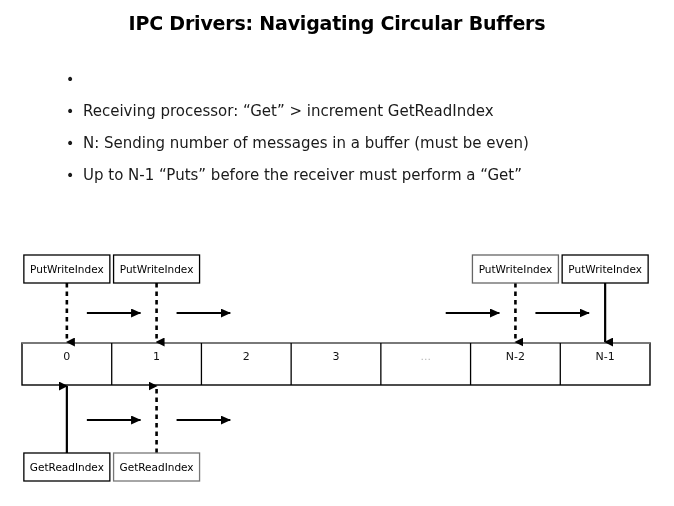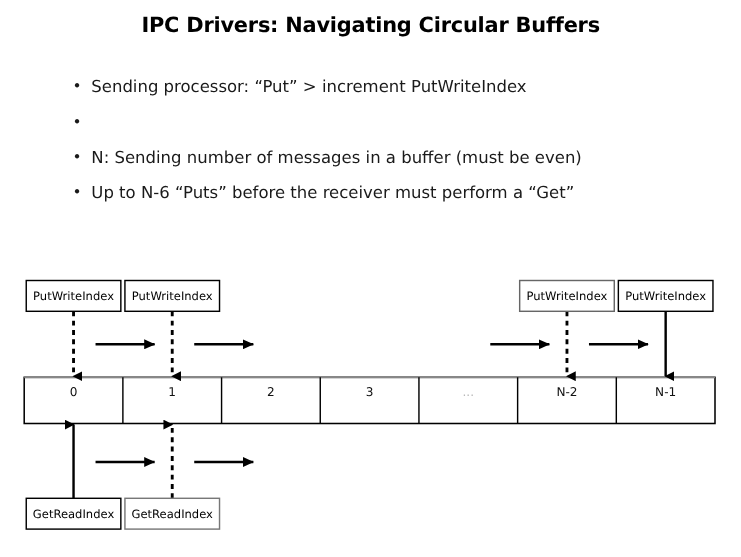--- a/index.html
+++ b/index.html
@@ -92,32 +92,32 @@
 </head>
 <body>
 
 <div id="slide">
 
   <div id="title">IPC Drivers: Navigating Circular Buffers</div>
 
   <div id="bullets">
     <div class="bullet-row">
       <span class="bullet-mark">•</span>
-      <span class="bullet-text">Sending processor: “Put” &gt; increment PutWriteIndex</span>
     </div>
     <div class="bullet-row">
       <span class="bullet-mark">•</span>
+      <span class="bullet-text">Receiving processor: “Get” &gt; increment GetReadIndex</span>
     </div>
     <div class="bullet-row">
       <span class="bullet-mark">•</span>
       <span class="bullet-text">N: Sending number of messages in a buffer (must be even)</span>
     </div>
     <div class="bullet-row">
       <span class="bullet-mark">•</span>
-      <span class="bullet-text">Up to N-6 “Puts” before the receiver must perform a “Get”</span>
+      <span class="bullet-text">Up to N-1 “Puts” before the receiver must perform a “Get”</span>
     </div>
   </div>
 
   <div id="diagram">
     <svg id="diagram-svg" width="674" height="506" viewBox="0 0 674 506" xmlns="http://www.w3.org/2000/svg">
       <defs>
         <marker id="ah-down" markerWidth="9" markerHeight="9" refX="4.5" refY="8" orient="auto" markerUnits="userSpaceOnUse">
           <path d="M0,0 L9,0 L4.5,9 Z" fill="#000000"></path>
         </marker>
         <marker id="ah-up" markerWidth="9" markerHeight="9" refX="4.5" refY="8" orient="auto" markerUnits="userSpaceOnUse">

